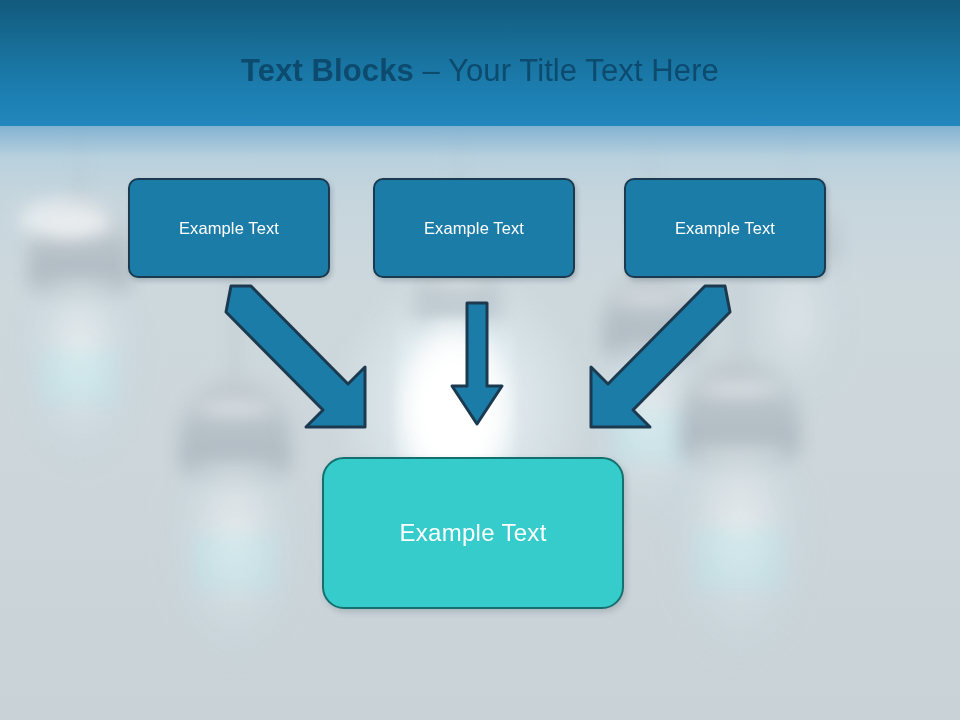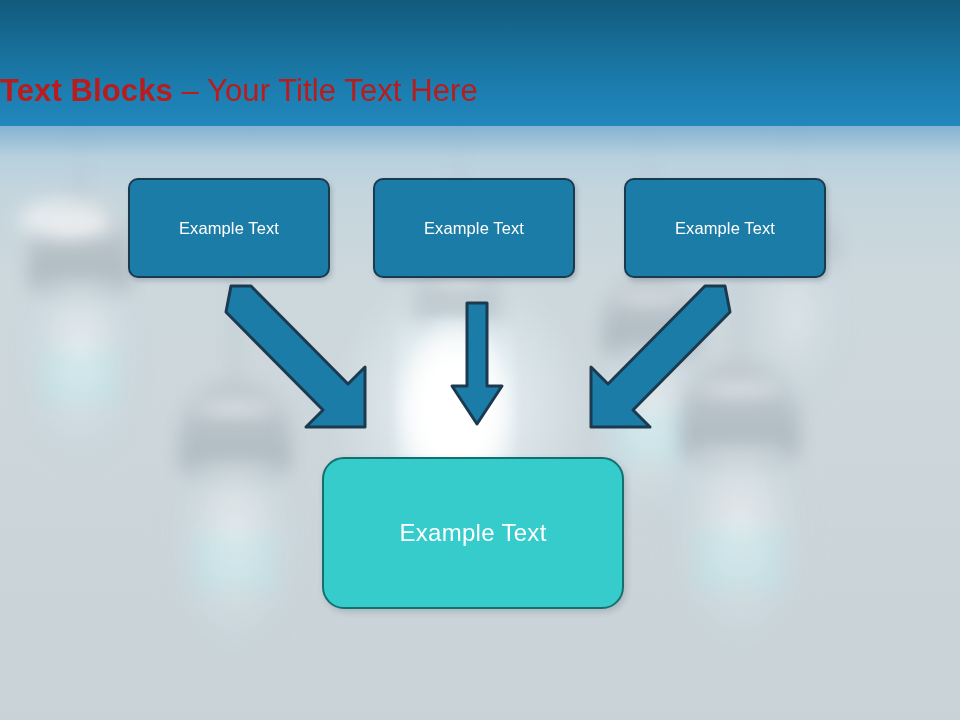--- a/index.html
+++ b/index.html
@@ -68,27 +68,26 @@
     filter:blur(8px);
   }
 
   
   .header {
     position:absolute; left:0; top:0; width:960px; height:126px;
     background:linear-gradient(180deg,#12597d 0%, #176d96 35%, #1c7eb0 72%, #2287bd 100%);
   }
   .header-title {
     position:absolute; left:0; right:0; top:52px;
-    text-align:left;
-    color:#b91c1c;
+    text-align:center;
+    color:#0c4a6e;
     font-size:31px;
     line-height:38px;
     letter-spacing:.1px;
     white-space:nowrap;
-    margin-top:20px;
   }
   .header-title .bold { font-weight:bold; }
   .header-title .dash { font-weight:normal; }
   .header-title .light { font-weight:normal; }
 
   
   .header-fade {
     position:absolute; left:0; top:126px; width:960px; height:70px;
     background:linear-gradient(180deg, rgba(128,177,209,.95) 0%, rgba(176,206,223,.55) 45%, rgba(200,216,224,0) 100%);
     pointer-events:none;

